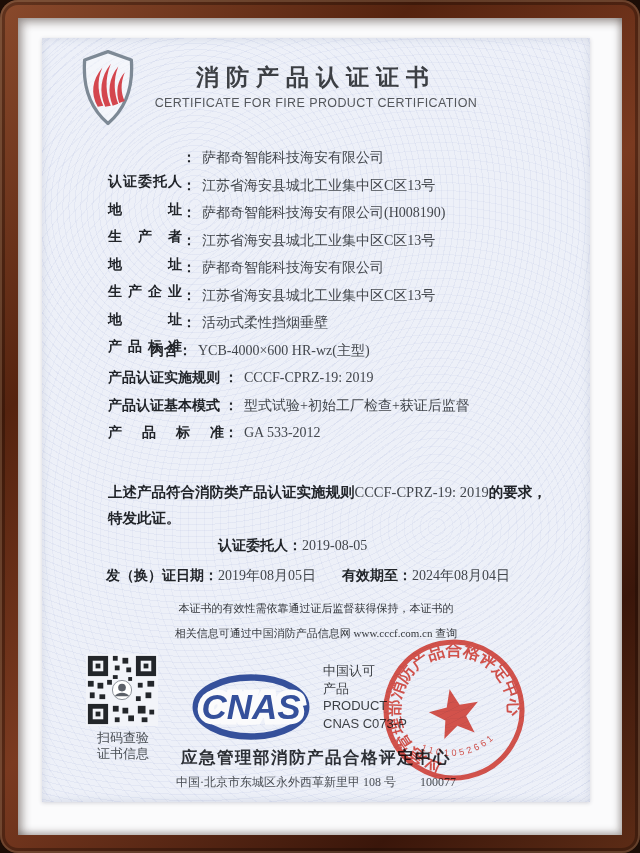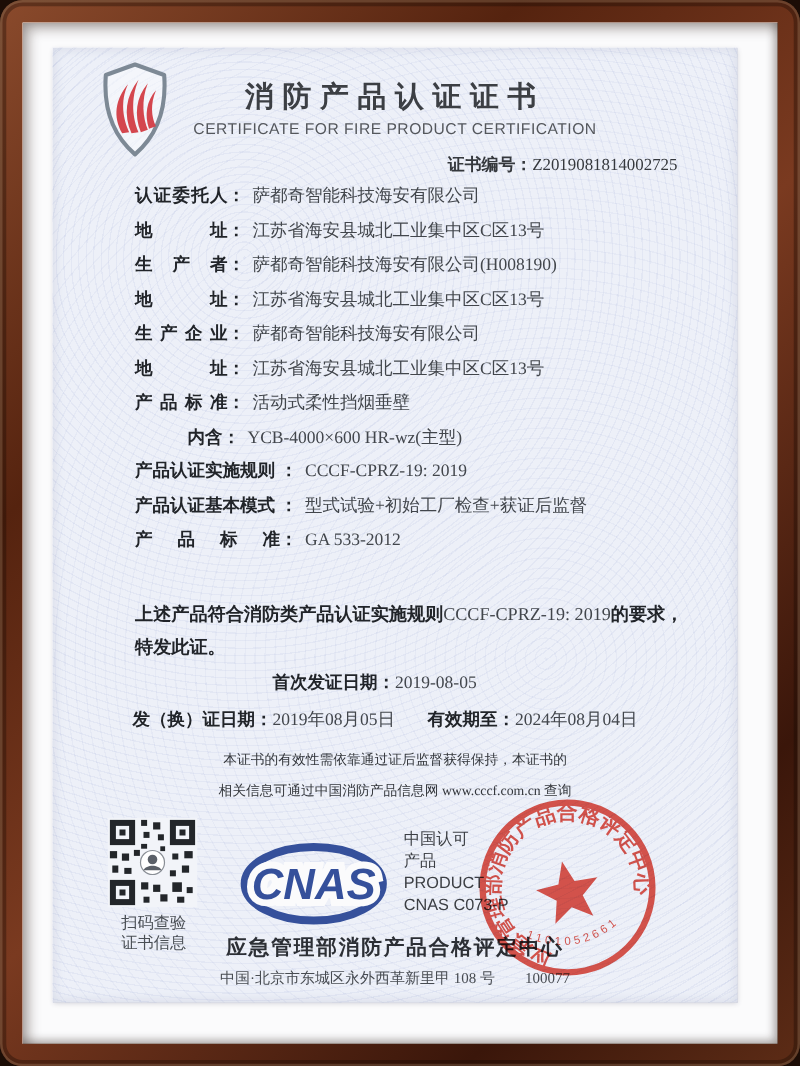--- a/index.html
+++ b/index.html
@@ -32,21 +32,21 @@
   .title { left:0; right:0; top:24px; text-align:center; font-size:23px; font-weight:bold;
            letter-spacing:7px; color:#3c3f44; }
   .subtitle { left:0; right:0; top:58px; text-align:center; font-size:12.5px; letter-spacing:.4px;
               color:#54575c; font-family:"Liberation Sans", sans-serif; }
   .cert-no { right:48px; top:85px; font-size:13.5px; color:#35383d; }
   .cert-no b { font-weight:bold; }
 
   .fields { left:66px; top:106px; right:30px; }
   .f-row { height:27.5px; line-height:27.5px; font-size:14px; white-space:nowrap; }
   .f-label { display:inline-block; font-weight:bold; color:#212429; vertical-align:top; }
-  .w5 .f-label { width:74px; text-align:justify; text-align-last:justify; }
+  .w5 .f-label { width:74px; text-align:justify; text-align-last:justify;margin-top:24px; }
   .w8 .f-label { width:116px; }
   .w8j .f-label { width:116px; text-align:justify; text-align-last:justify; }
   .indent { padding-left:42px; }
   .f-colon { font-weight:bold; color:#212429; margin-right:6px; }
   .f-value { color:#42464c; }
 
   .statement { left:66px; top:441px; width:444px; font-size:14.5px; line-height:26px;
                color:#212429; font-weight:bold; }
   .statement .code { font-weight:normal; color:#42464c; }
 
@@ -87,23 +87,20 @@
           <path d="M30 3 L55 12 C57 38 51 62 30 80 C9 62 3 38 5 12 Z" fill="rgba(250,251,253,0.55)" stroke="#7d8995" stroke-width="3.5" stroke-linejoin="round"></path>
           <path d="M19 62 C11 48 13 33 24 20 C17 35 20 50 25 61 Z" fill="#d4464e"></path>
           <path d="M27 62 C20 46 22 30 33 16 C26 33 28 49 33 61 Z" fill="#d4464e"></path>
           <path d="M35 61 C29 46 31 31 41 19 C35 34 37 49 41 59 Z" fill="#d4464e"></path>
           <path d="M42 58 C38 46 40 34 48 25 C43 37 44 48 48 56 Z" fill="#d4464e"></path>
         </svg>
       </div>
 
       <div class="abs title">消防产品认证证书</div>
       <div class="abs subtitle">CERTIFICATE FOR FIRE PRODUCT CERTIFICATION</div>
-      <div class="abs cert-no">
-        <b>证书编号：</b><span>Z2019081814002725</span>
-      </div>
 
       <div class="abs fields">
         <div class="f-row w5">
           <span class="f-label">认证委托人</span><span class="f-colon">：</span><span class="f-value">萨都奇智能科技海安有限公司</span>
         </div>
 
         <div class="f-row w5">
           <span class="f-label">地址</span><span class="f-colon">：</span><span class="f-value">江苏省海安县城北工业集中区C区13号</span>
         </div>
 
@@ -143,21 +140,21 @@
         <div class="f-row w8j">
           <span class="f-label">产品标准</span><span class="f-colon">：</span><span class="f-value">GA 533-2012</span>
         </div>
       </div>
 
       <div class="abs statement">
         <span>上述产品符合消防类产品认证实施规则</span><span class="code">CCCF-CPRZ-19: 2019</span><span>的要求，特发此证。</span>
       </div>
 
       <div class="abs first-issue">
-        <span class="d-label">首次发证日期：</span><span class="d-value">2019-08-05</span>
+        <span class="d-label">认证委托人：</span><span class="d-value">2019-08-05</span>
       </div>
       <div class="abs reissue">
         <span class="d-label">发（换）证日期：</span><span class="d-value">2019年08月05日</span><span class="gap"></span><span class="d-label">有效期至：</span><span class="d-value">2024年08月04日</span>
       </div>
 
       <div class="abs notice">
         <div>本证书的有效性需依靠通过证后监督获得保持，本证书的</div>
         <div>相关信息可通过中国消防产品信息网 www.cccf.com.cn 查询</div>
       </div>
 

